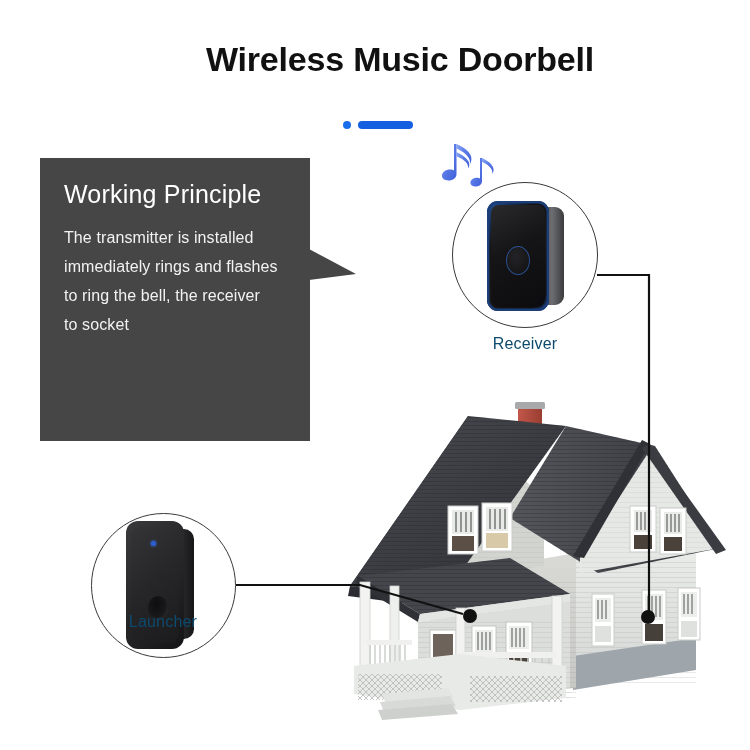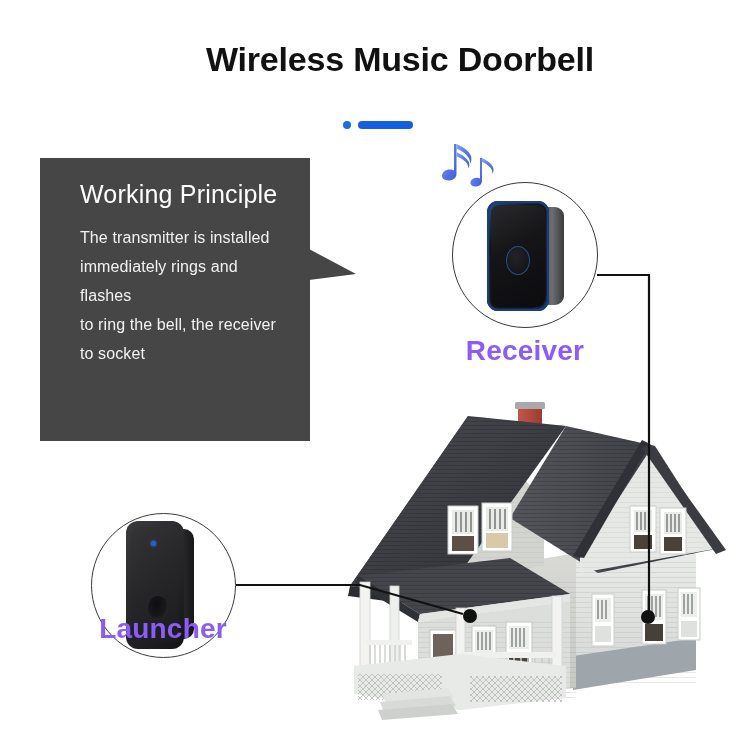--- a/index.html
+++ b/index.html
@@ -49,21 +49,21 @@
     left:432px; top:140px;
     width:66px; height:62px;
   }
 
   
   #callout-box {
     position:absolute;
     left:40px; top:158px;
     width:270px; height:283px;
     background:#464646;
-    padding:22px 20px 0 40px;
+    padding:22px 20px 0 24px;
   }
   #callout-heading {
     font-size:25px;
     color:#ffffff;
     font-weight:normal;
     margin-bottom:14px;
     letter-spacing:0.2px;
   }
   #callout-body {
     font-size:16px;
@@ -83,24 +83,23 @@
     border-radius:50%;
     border:1.3px solid #3a3a3a;
     background:#ffffff;
   }
   #receiver-circle { left:452px; top:182px; width:146px; height:146px; }
   #launcher-circle { left:91px;  top:513px; width:145px; height:145px; }
 
   .product-label {
     position:absolute;
     text-align:center;
-    font-size:28px;
-    color:#8b5cf6;
+    font-size:16px;
+    color:#0c4a6e;
     letter-spacing:0.2px;
-    font-weight:bold;
   }
   #receiver-label { left:440px; top:335px; width:170px; }
   #launcher-label { left:78px;  top:613px; width:170px; }
 
   
   #receiver-device {
     position:absolute;
     left:487px; top:201px;
     width:80px; height:110px;
   }

